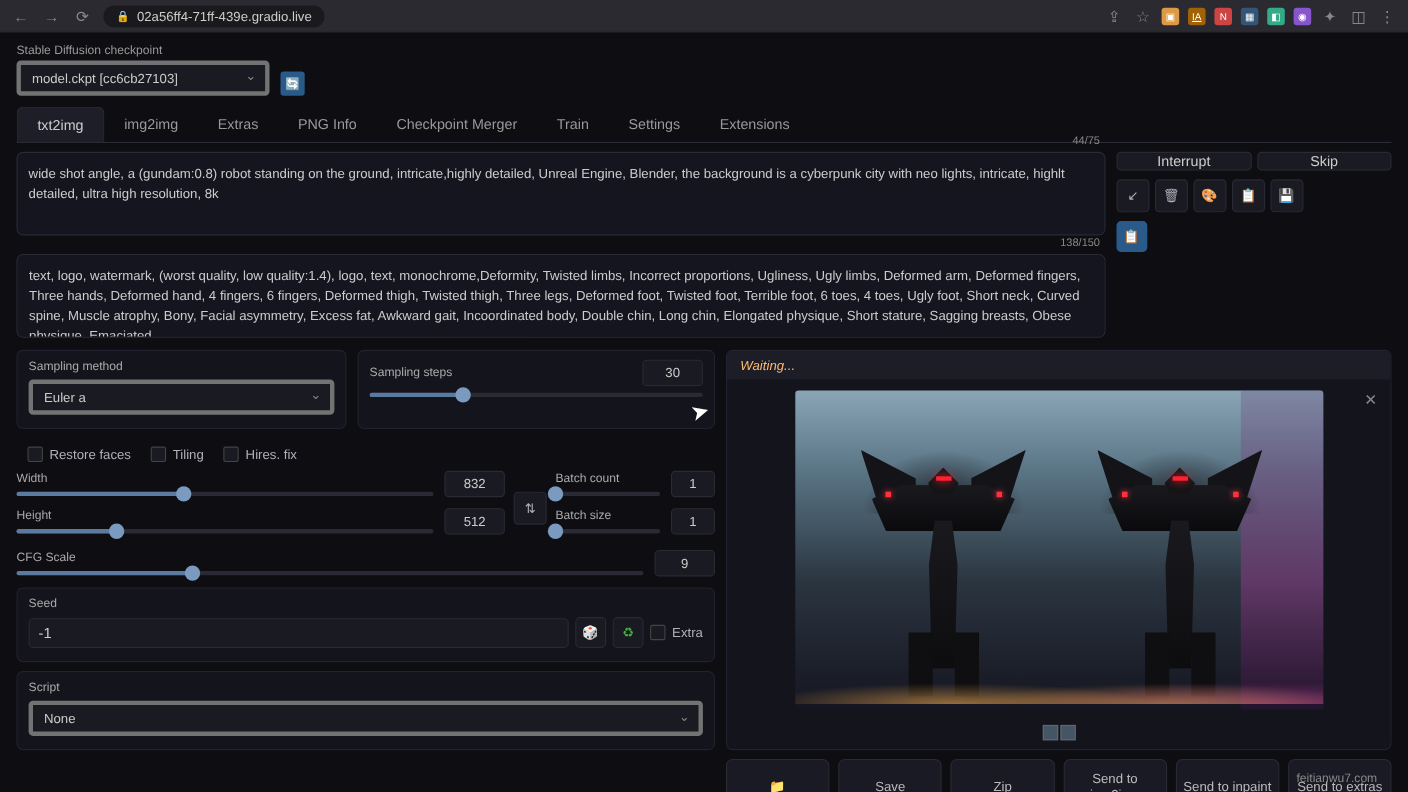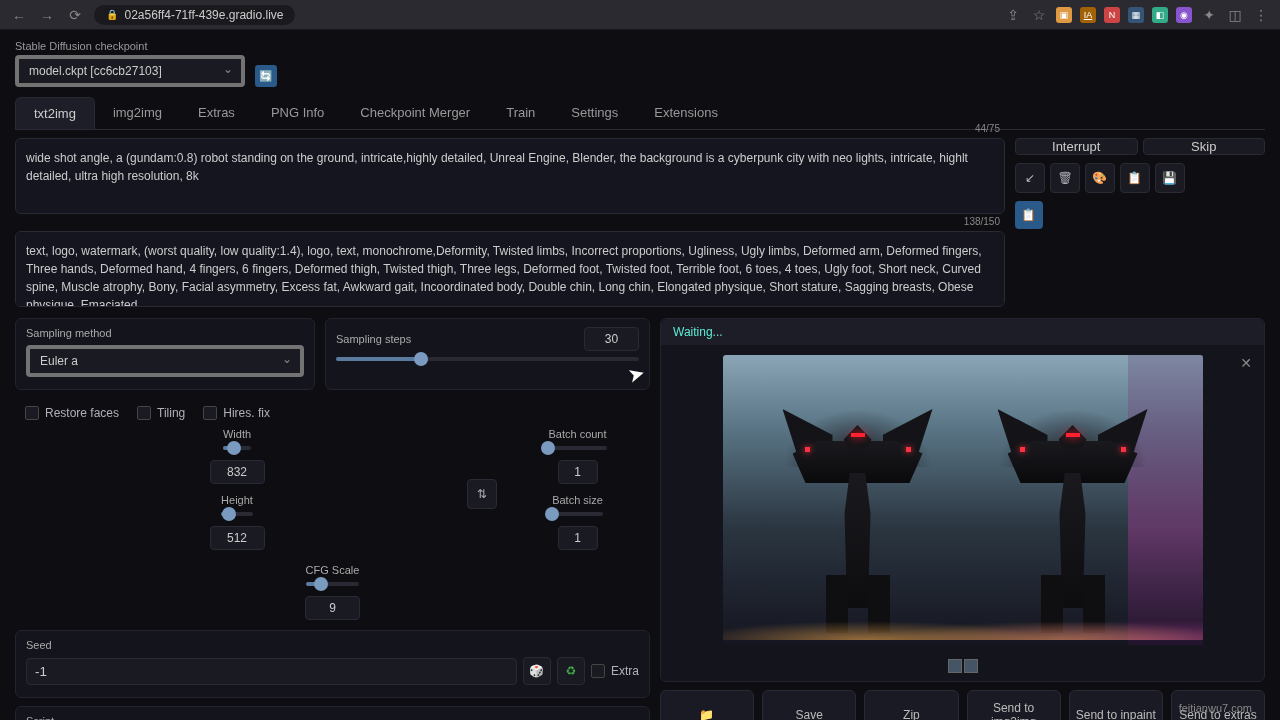--- a/index.html
+++ b/index.html
@@ -256,21 +256,20 @@
   height: 14px;
   border: 1px solid #444;
   border-radius: 2px;
   background: #1a1a22;
 }
 .slider-row {
   display: flex;
   align-items: center;
   gap: 10px;
   margin-bottom: 10px;
-  flex-direction: column;
 }
 .slider-info {
   flex: 1;
 }
 .slider-label {
   font-size: 11px;
   color: #aaa;
   margin-bottom: 3px;
 }
 .slider-track {
@@ -356,21 +355,22 @@
   border: 1px solid #222230;
   border-radius: 6px;
   padding: 0;
   position: relative;
 }
 .output-header {
   padding: 6px 12px;
   background: #1d1d28;
   border-radius: 6px 6px 0 0;
   font-size: 12px;
-  color: #5eead4;
+  color: #fdba74;
+  font-style: italic;
 }
 .output-image {
   margin: 10px auto;
   width: 480px;
   height: 290px;
   background: linear-gradient(180deg, #8aa5b5 0%, #5a7585 25%, #2a3540 60%, #151520 100%);
   position: relative;
   display: block;
   border-radius: 3px;
 }

